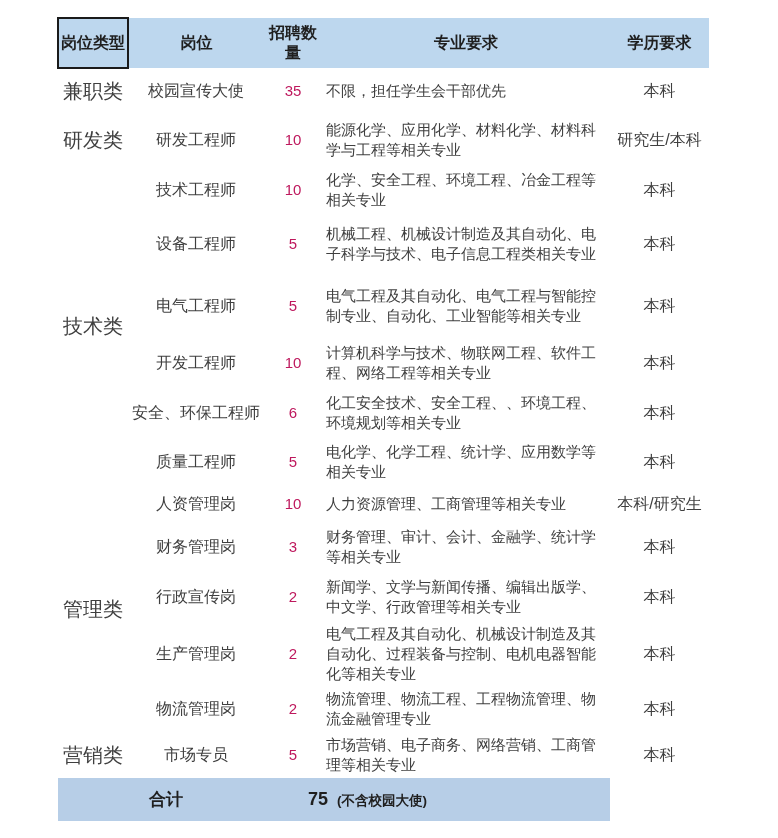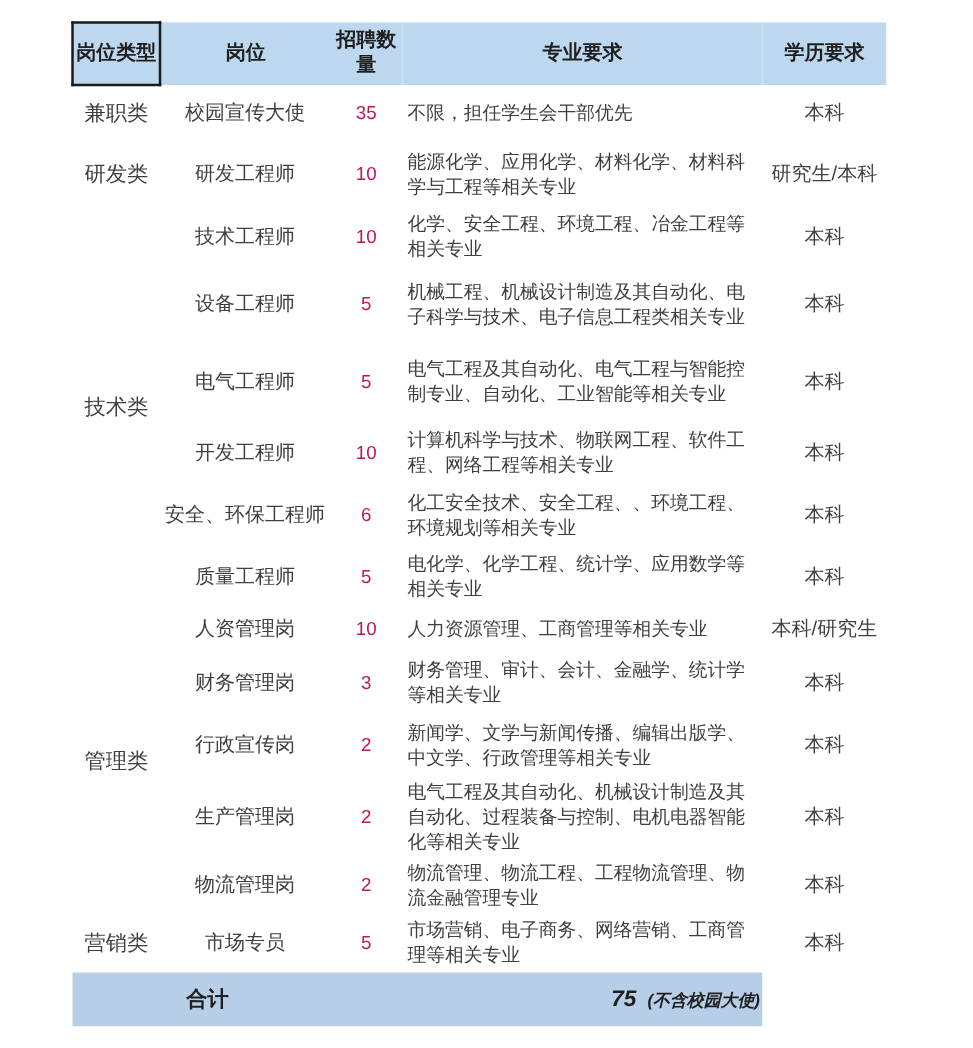--- a/index.html
+++ b/index.html
@@ -42,21 +42,21 @@
     border: 2px solid #1a1a1a;
   }
 
   tbody td {
     font-size: 15px;
     line-height: 20px;
     text-align: center;
     vertical-align: middle;
     padding: 0 2px;
   }
-  tbody td.category { font-size: 17px; }
+  tbody td.category { font-size: 20px; }
   tbody td.position { font-size: 16px; margin-left: 36px; }
   tbody td.count    { font-size: 15px; color: #be185d; }
   tbody td.major {
     text-align: left;
     padding-left: 4px;
     padding-right: 14px;
     margin-top: 15px;
   }
   tbody td.education { font-size: 16px; }
 
@@ -67,25 +67,24 @@
   td.foot-label {
     background: #b7cee7;
     text-align: center;
     font-weight: bold;
     font-size: 17px;
     color: #1f1f1f;
     padding-left: 12px;
   }
   td.foot-total {
     background: #b7cee7;
-    text-align: right;
+    text-align: left;
     padding-left: 44px;
     color: #1f1f1f;
     white-space: nowrap;
-    font-style: italic;
   }
   td.foot-total .total-num  { font-weight: bold; font-size: 18px; }
   td.foot-total .total-note { font-weight: bold; font-size: 13.5px; margin-left: 9px; }
   td.foot-empty { background: #ffffff; }
 </style>
 </head>
 <body>
 
 <div class="page">
   <table class="recruit">

